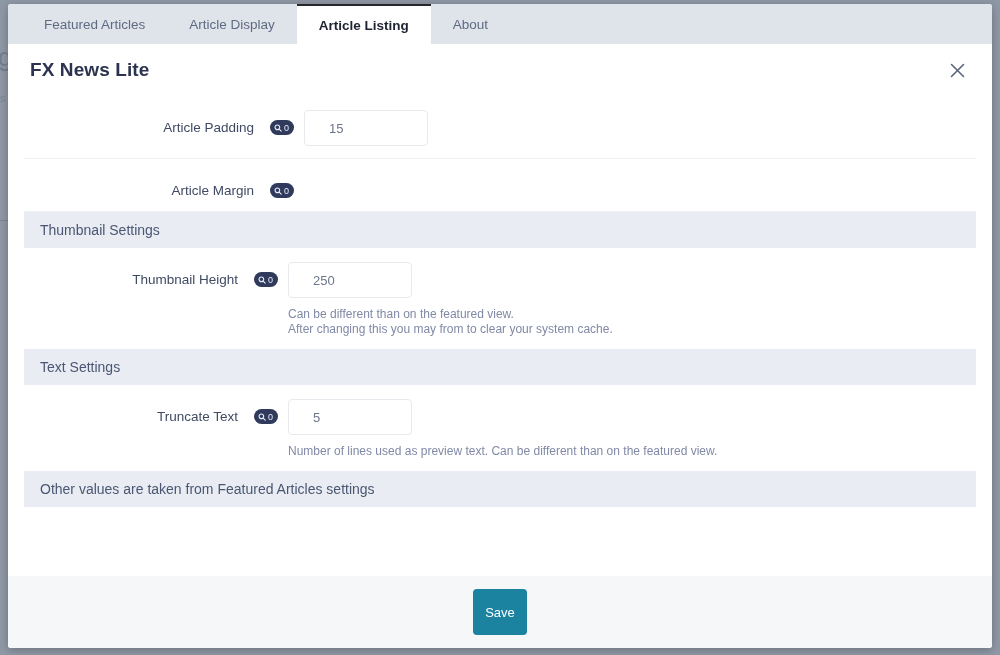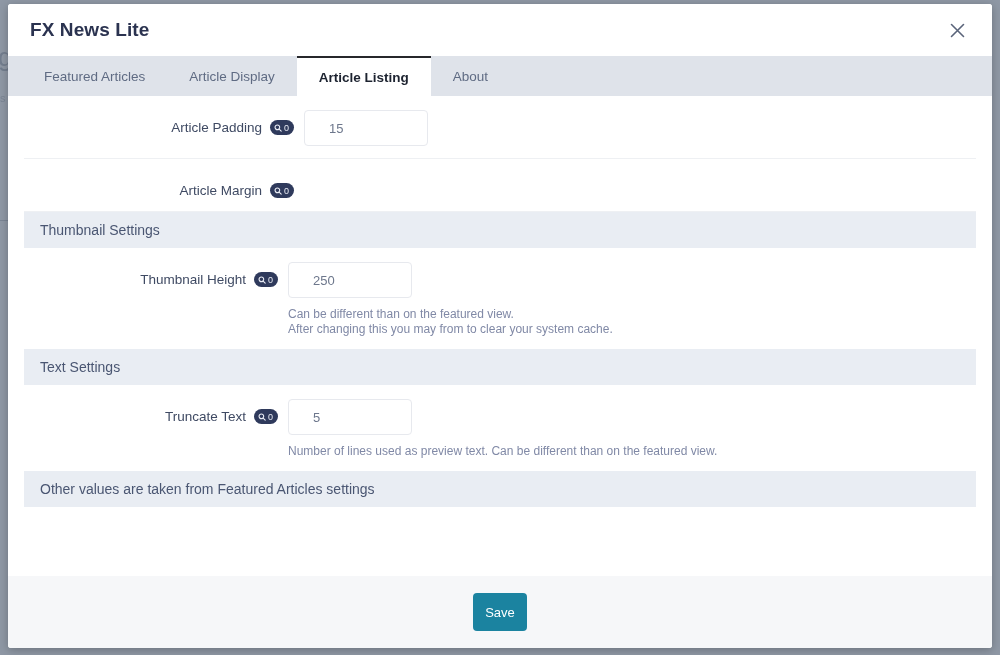--- a/index.html
+++ b/index.html
@@ -150,21 +150,21 @@
   .label-col {
     width: 280px;
     min-width: 280px;
     text-align: right;
     padding-top: 9px;
     padding-right: 10px;
     box-sizing: border-box;
     display: flex;
     justify-content: flex-end;
     align-items: flex-start;
-    gap: 8px;
+    gap: 16px;
   }
   .field-label {
     font-size: 13.5px;
     color: #3f4a63;
     line-height: 17px;
   }
   .hint-badge {
     display: inline-flex;
     align-items: center;
     gap: 2px;
@@ -214,58 +214,58 @@
     display: flex;
     align-items: center;
     justify-content: center;
   }
   #save-button {
     background: #1b83a0;
     color: #ffffff;
     border: none;
     border-radius: 4px;
     width: 54px;
-    height: 38px;
+    height: 46px;
     font-size: 13px;
     font-family: "Liberation Sans", sans-serif;
     cursor: pointer;
   }
 </style>
 </head>
 <body>
 
 <div id="backdrop">
   <span class="ghost-g">g</span>
   <span class="ghost-s">s</span>
   <span class="ghost-line"></span>
 </div>
 
 <div id="modal">
+
+  <div id="tabbar">
+    <div class="tab">
+      <span>Featured Articles</span>
+    </div>
+    <div class="tab">
+      <span>Article Display</span>
+    </div>
+    <div class="tab active">
+      <span>Article Listing</span>
+    </div>
+    <div class="tab">
+      <span>About</span>
+    </div>
+  </div>
 
   <div id="modal-header">
     <div id="modal-title">FX News Lite</div>
     <div id="close-btn">
       <svg width="15" height="15" viewBox="0 0 15 15" aria-hidden="true">
         <path d="M1.5 1.5 L13.5 13.5 M13.5 1.5 L1.5 13.5" stroke="#5a647a" stroke-width="1.6" stroke-linecap="round"></path>
       </svg>
-    </div>
-  </div>
-
-  <div id="tabbar">
-    <div class="tab">
-      <span>Featured Articles</span>
-    </div>
-    <div class="tab">
-      <span>Article Display</span>
-    </div>
-    <div class="tab active">
-      <span>Article Listing</span>
-    </div>
-    <div class="tab">
-      <span>About</span>
     </div>
   </div>
 
   <div id="modal-body">
 
     <div class="field-row divided">
       <div class="label-col">
         <span class="field-label">Article Padding</span>
         <span class="hint-badge">
           <svg width="8" height="8" viewBox="0 0 10 10" aria-hidden="true">

